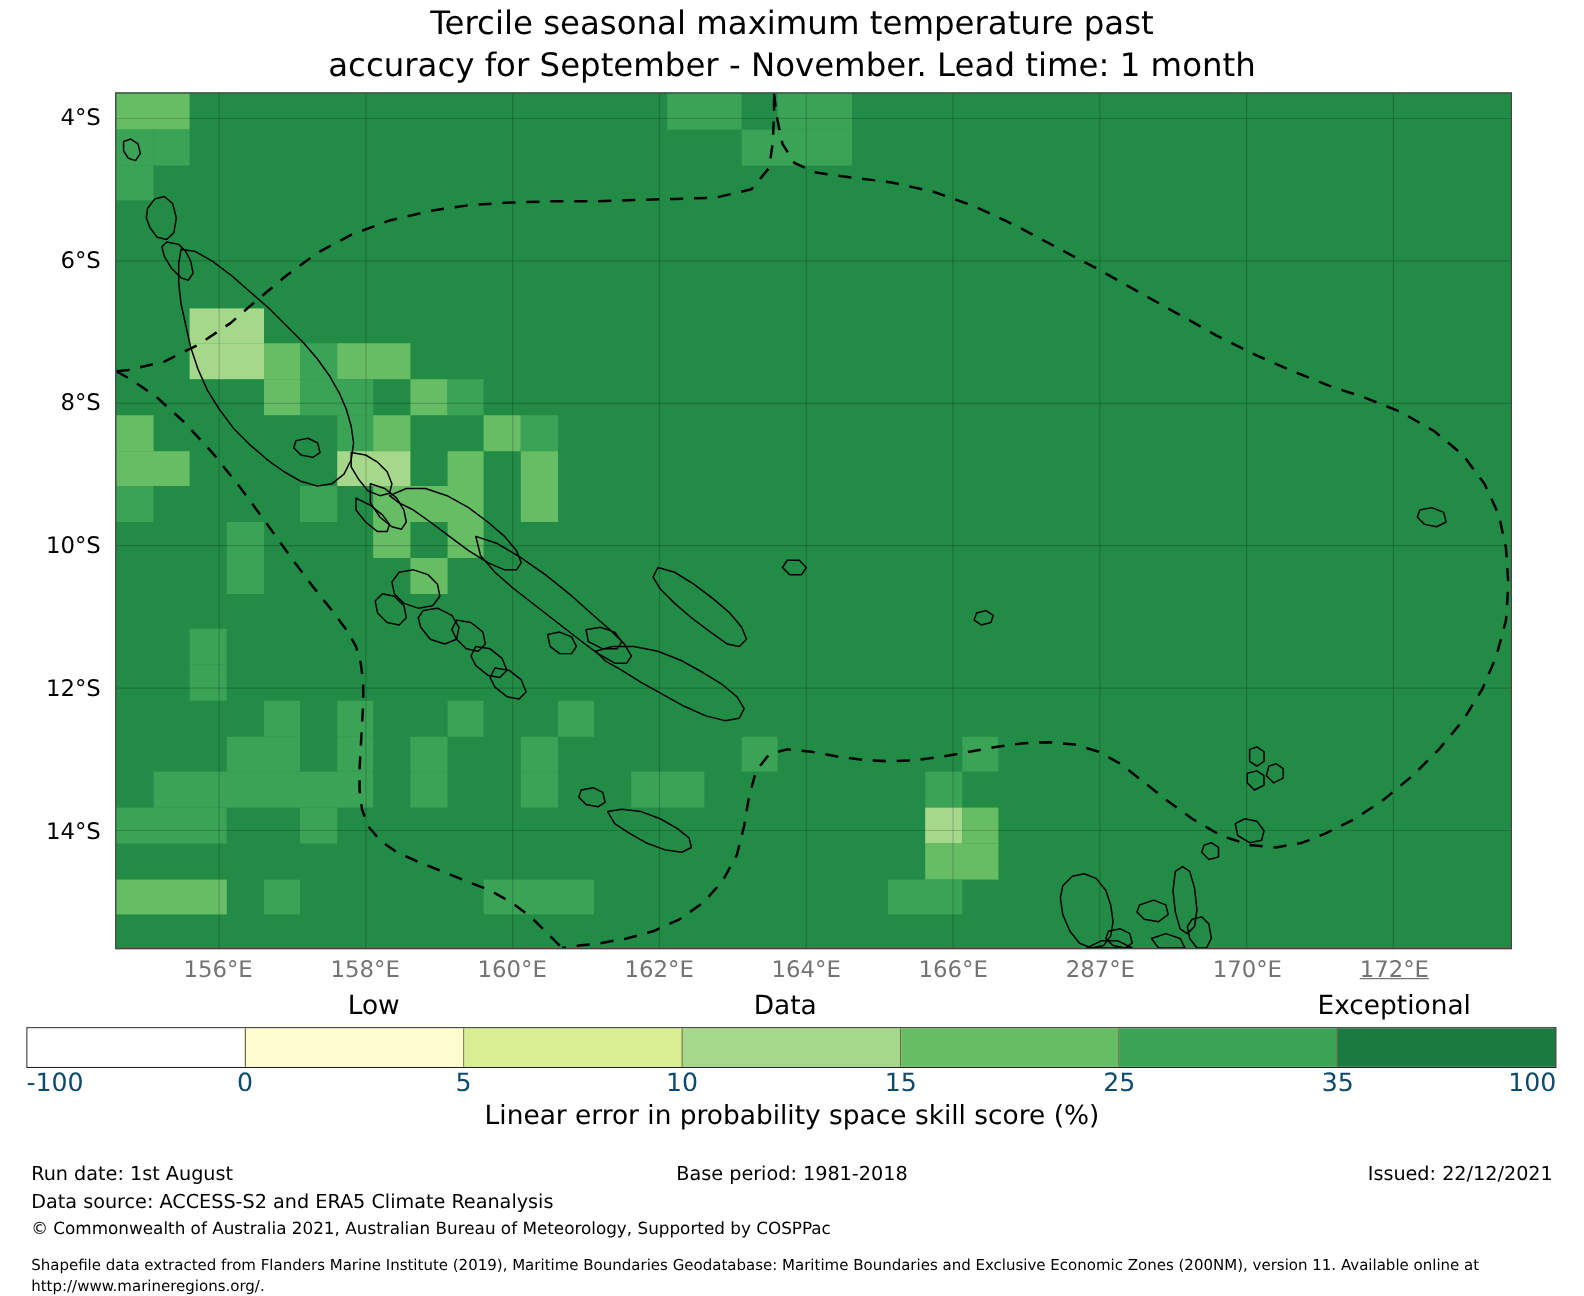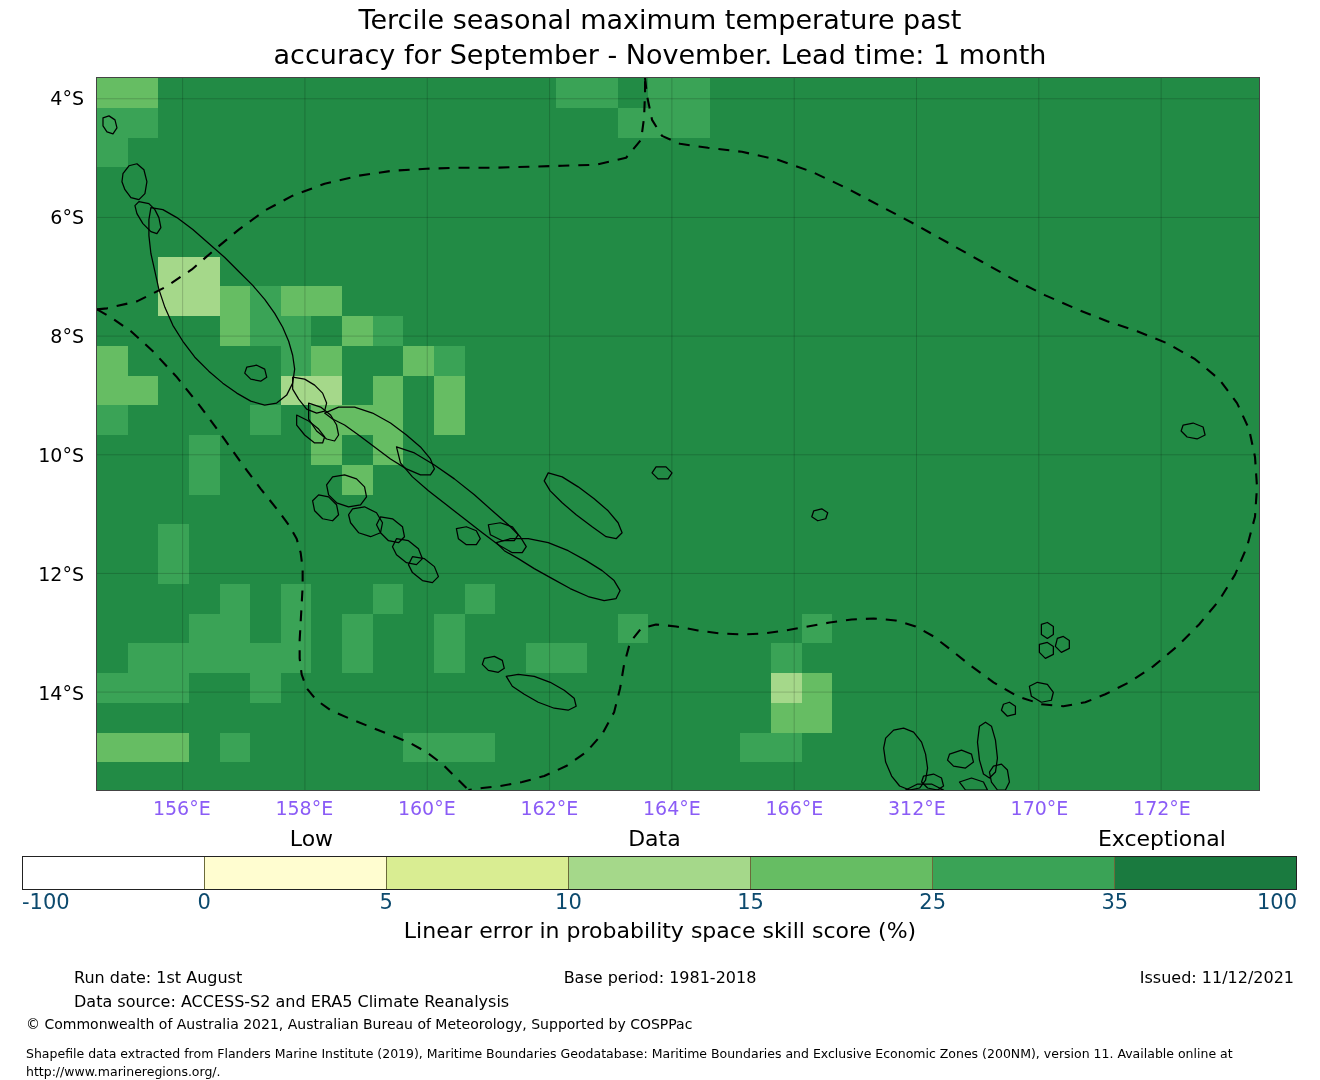--- a/index.html
+++ b/index.html
@@ -27,41 +27,41 @@
   #cell-layer div{position:absolute;}
   #gridlines{position:absolute;left:0;top:0;width:100%;height:100%;pointer-events:none;}
   #vector-layer{position:absolute;left:0;top:0;width:100%;height:100%;}
   
   .ylab{
     position:absolute;right:1236px;width:120px;text-align:right;
     font-size:19px;color:#000;
   }
   .xlab{
     position:absolute;width:120px;text-align:center;top:797px;
-    font-size:19px;color:#8b5cf6;
+    font-size:19px;color:#737373;
   }
   
   #cbar-cat-row{position:absolute;left:0;top:826px;width:1181px;height:28px;}
   .cbar-cat{position:absolute;font-size:22px;color:#000;white-space:nowrap;}
   #cbar{
     position:absolute;left:22px;top:856px;width:1275px;height:34px;
     border:1px solid #222;box-sizing:border-box;display:flex;
   }
   #cbar div{height:100%;flex:1 1 0;border-right:1px solid #6b6b3a;box-sizing:border-box;}
   #cbar div:last-child{border-right:none;}
   #cbar-ticks{position:absolute;left:0;top:890px;width:1320px;height:26px;}
   .cbar-tick{position:absolute;font-size:21px;color:#0c4a6e;white-space:nowrap;}
   #cbar-xlabel{
     position:absolute;left:0;top:918px;width:1320px;text-align:center;
     font-size:22px;color:#000;
   }
   
   #footer{position:absolute;left:0;top:968px;width:1320px;height:112px;}
   .f-row{position:absolute;width:1320px;}
-  .f-left{position:absolute;left:26px;font-size:16px;color:#000;white-space:nowrap;margin-left:48px;}
+  .f-left{position:absolute;left:26px;font-size:16px;color:#000;white-space:nowrap;}
   .f-mid{position:absolute;left:0;width:1320px;text-align:center;font-size:16px;color:#000;}
   .f-right{position:absolute;right:26px;font-size:16px;color:#000;white-space:nowrap;}
   .f-small{position:absolute;left:26px;font-size:14px;color:#000;white-space:nowrap;}
   .f-tiny{position:absolute;left:26px;font-size:12.5px;color:#000;white-space:nowrap;}
 </style>
 </head>
 <body>
 
 <div id="title">Tercile seasonal maximum temperature past
 accuracy for September - November. Lead time: 1 month</div>
@@ -218,23 +218,23 @@
     <div class="ylab" style="top: 562.825px;">12°S</div>
     <div class="ylab" style="top: 681.825px;">14°S</div>
   </div>
 <div id="xlabels">
     <div class="xlab" style="left: 121.768px;">156°E</div>
     <div class="xlab" style="left: 244.295px;">158°E</div>
     <div class="xlab" style="left: 366.821px;">160°E</div>
     <div class="xlab" style="left: 489.347px;">162°E</div>
     <div class="xlab" style="left: 611.874px;">164°E</div>
     <div class="xlab" style="left: 734.4px;">166°E</div>
-    <div class="xlab" style="left: 856.926px;">312°E</div>
+    <div class="xlab" style="left: 856.926px;">287°E</div>
     <div class="xlab" style="left: 979.453px;">170°E</div>
-    <div class="xlab" style="left: 1101.98px;">172°E</div>
+    <div class="xlab" style="left: 1101.98px; text-decoration: underline;">172°E</div>
   </div>
 
 <div id="cbar-cat-row">
     <span class="cbar-cat" style="left: 311.425px; transform: translateX(-50%);">Low</span>
     <span class="cbar-cat" style="left: 654.4px; transform: translateX(-50%);">Data</span>
     <span class="cbar-cat" style="left: 1161.85px; transform: translateX(-50%);">Exceptional</span>
   </div>
 <div id="cbar">
     <div style="background: rgb(255, 255, 255);"></div>
     <div style="background: rgb(255, 253, 208);"></div>
@@ -253,21 +253,21 @@
     <span class="cbar-tick" style="left: 932.714px; transform: translateX(-50%);">25</span>
     <span class="cbar-tick" style="left: 1114.86px; transform: translateX(-50%);">35</span>
     <span class="cbar-tick" style="left: 1297px; transform: translateX(-100%);">100</span>
   </div>
 <div id="cbar-xlabel">Linear error in probability space skill score (%)</div>
 
 <div id="footer">
   <div class="f-row" style="top:0px;">
     <span class="f-left">Run date: 1st August</span>
     <span class="f-mid">Base period: 1981-2018</span>
-    <span class="f-right">Issued: 11/12/2021</span>
+    <span class="f-right">Issued: 22/12/2021</span>
   </div>
   <div class="f-row" style="top:24px;">
     <span class="f-left">Data source: ACCESS-S2 and ERA5 Climate Reanalysis</span>
   </div>
   <div class="f-row" style="top:48px;">
     <span class="f-small">© Commonwealth of Australia 2021, Australian Bureau of Meteorology, Supported by COSPPac</span>
   </div>
   <div class="f-row" style="top:78px;">
     <span class="f-tiny">Shapefile data extracted from Flanders Marine Institute (2019), Maritime Boundaries Geodatabase: Maritime Boundaries and Exclusive Economic Zones (200NM), version 11. Available online at</span>
   </div>

